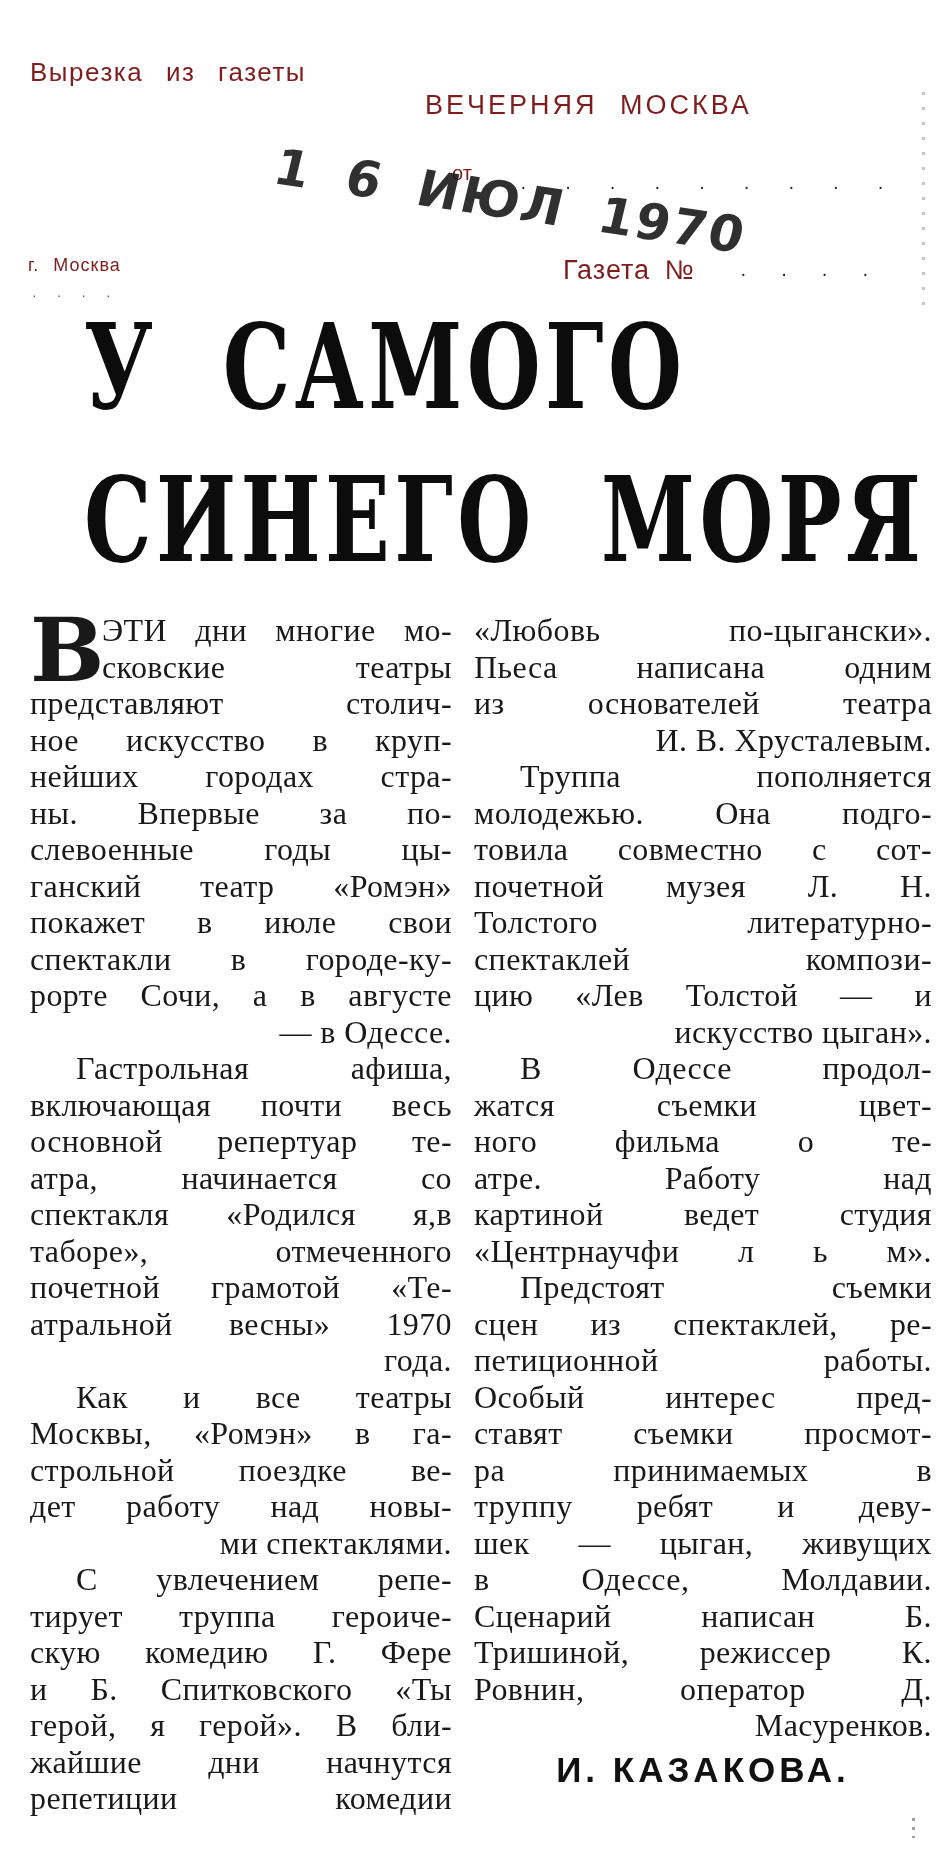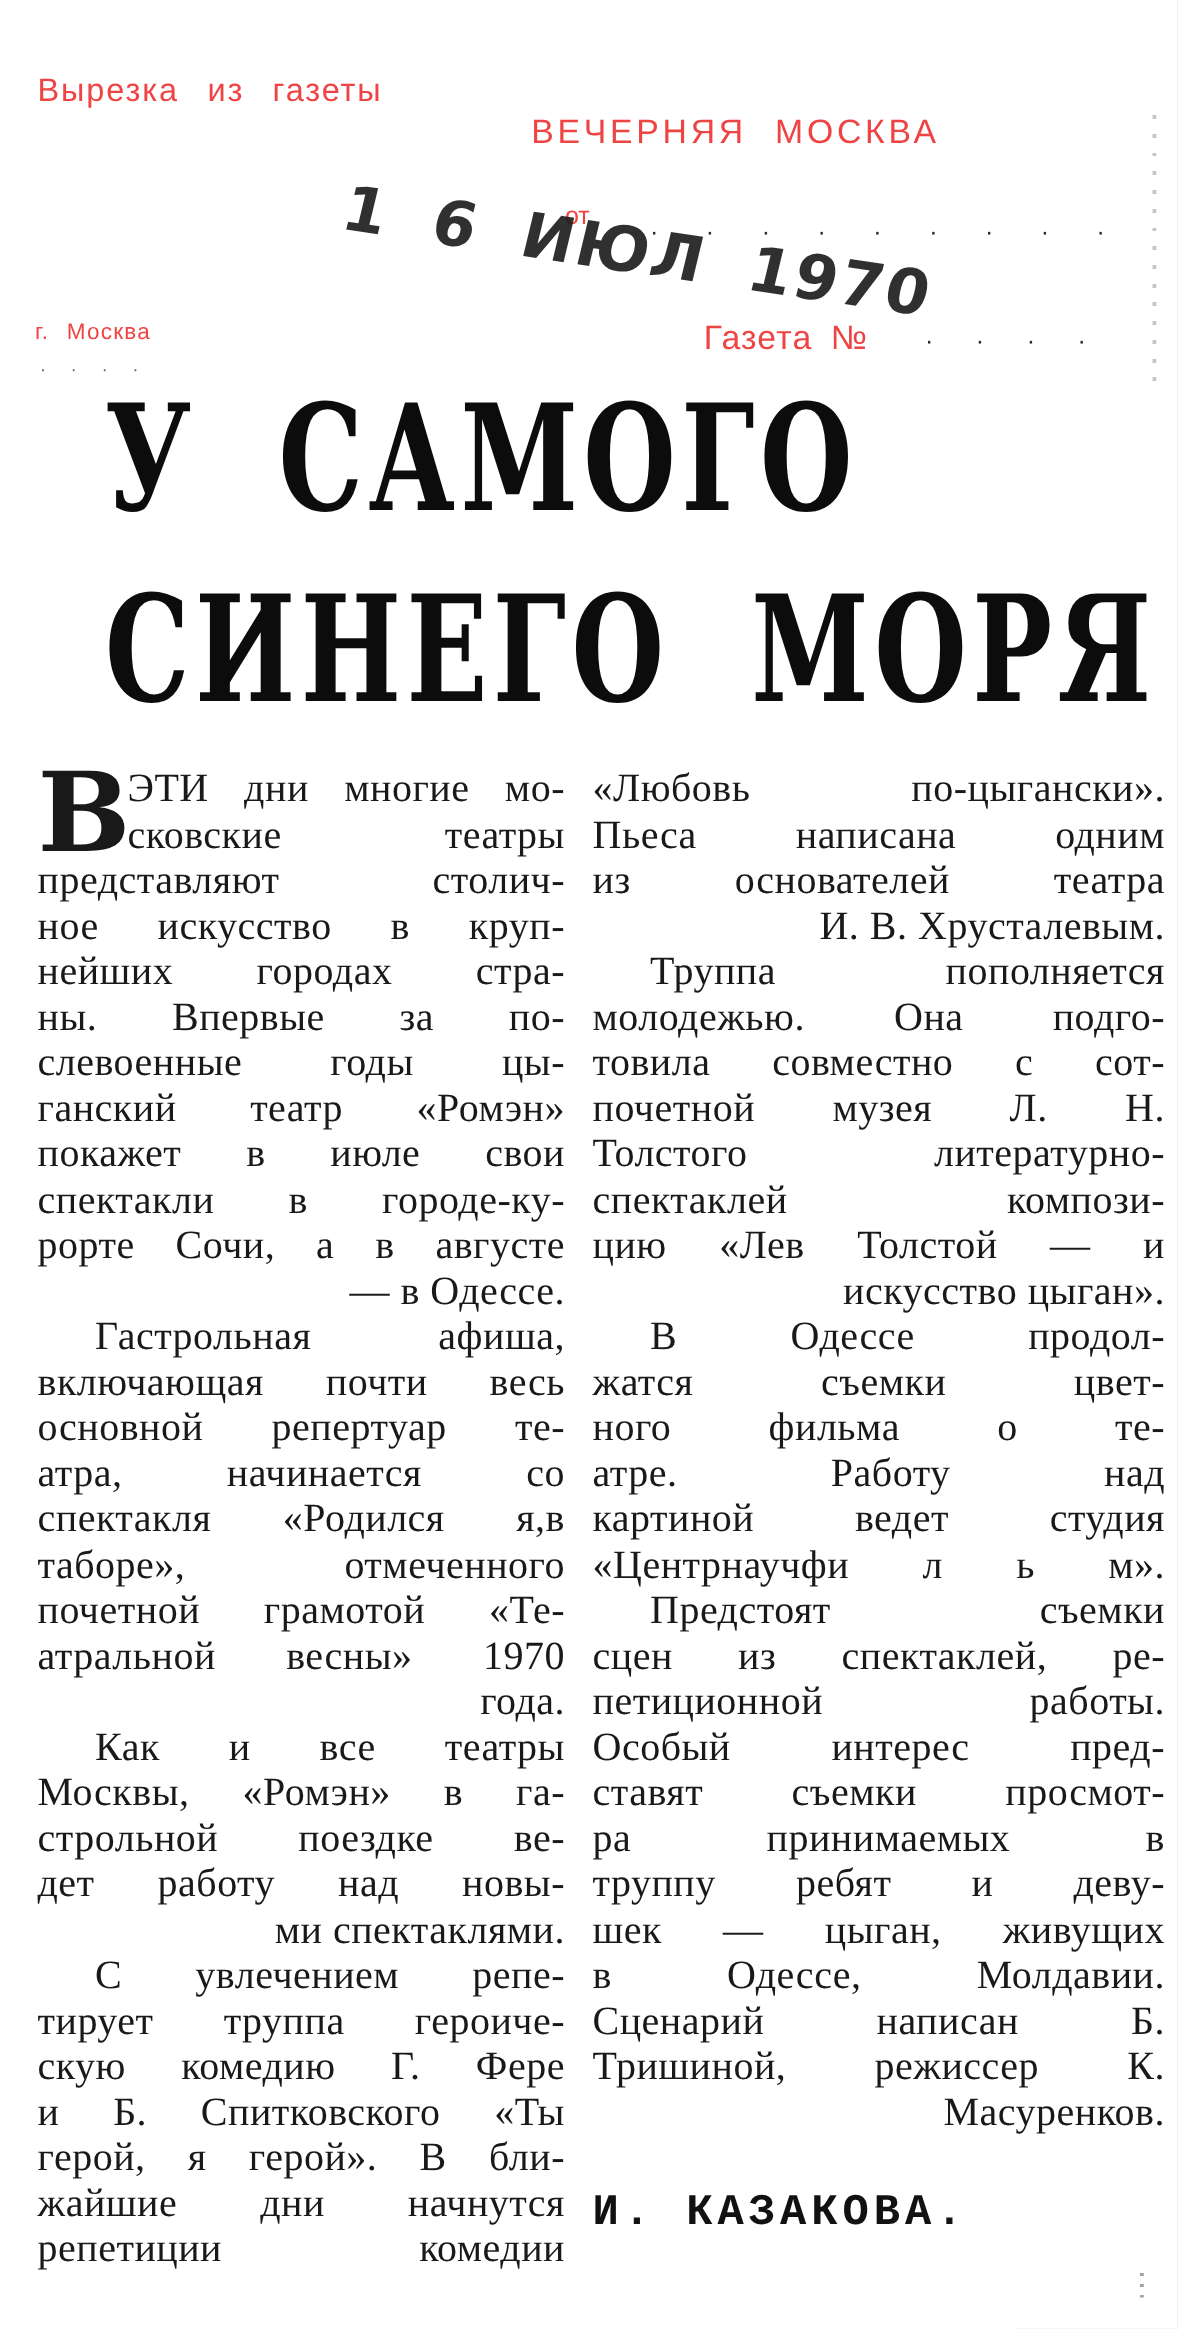--- a/index.html
+++ b/index.html
@@ -1,21 +1,21 @@
 <!DOCTYPE html>
 <html lang="ru"><head>
 <meta charset="utf-8">
 <style>
   html,body{margin:0;padding:0;background:#e8e8e8;}
   .page{
     position:relative;width:942px;height:1863px;margin:0 auto;
     background:#ffffff;overflow:hidden;color:#161616;
   }
   
-  .hdr{position:absolute;font-family:"Liberation Sans",sans-serif;color:#ef4444;white-space:nowrap;}
+  .hdr{position:absolute;font-family:"Liberation Sans",sans-serif;color:#7f1d1d;white-space:nowrap;}
   .lbl-clip{left:30px;top:57px;font-size:26px;letter-spacing:1.5px;word-spacing:14px;}
   .lbl-paper{left:425px;top:53px;font-size:27px;letter-spacing:3px;word-spacing:12px;margin-top:37px;}
   .lbl-city{left:28px;top:255px;font-size:18px;letter-spacing:1px;word-spacing:8px;}
   .lbl-gazeta{left:563px;top:255px;font-size:27px;letter-spacing:1px;word-spacing:6px;}
   .lbl-ot{left:452px;top:162px;font-size:20px;}
   .dotsrow{position:absolute;font-family:"Liberation Sans",sans-serif;font-size:20px;color:#2a2a2a;white-space:nowrap;}
   .dots-1{left:520px;top:175px;letter-spacing:38px;}
   .dots-2{left:740px;top:262px;letter-spacing:34px;}
   .dots-3{left:32px;top:287px;letter-spacing:20px;font-size:14px;color:#5a5a5a;}
   
@@ -36,22 +36,22 @@
   .col{position:absolute;top:612px;font-family:"Liberation Serif",serif;font-size:32px;color:#191919;letter-spacing:.4px;}
   .col-left{left:30px;width:422px;}
   .col-right{left:474px;width:458px;}
   .bline{display:flex;justify-content:space-between;height:36.5px;line-height:36.5px;white-space:nowrap;overflow:visible;}
   .bline.noj{display:block;text-align:right;}
   .bline.ind{padding-left:46px;}
   .dc-row{display:flex;height:73px;}
   .dropcap{flex:0 0 72px;width:72px;font-family:"DejaVu Serif",serif;font-weight:700;font-size:88px;line-height:76px;}
   .dc-lines{flex:1;}
   .byline{
-    position:absolute;left:474px;width:458px;top:1750px;text-align:left;
-    font-family:Liberation Mono, monospace;font-weight:700;font-size:35px;letter-spacing:4px;color:#111;white-space:nowrap;
+    position:absolute;left:474px;width:458px;top:1750px;text-align:center;
+    font-family:Liberation Sans, sans-serif;font-weight:700;font-size:35px;letter-spacing:4px;color:#111;white-space:nowrap;
   }
   
   .edge-noise{
     position:absolute;left:922px;top:92px;width:3px;height:215px;opacity:.5;
     background:repeating-linear-gradient(to bottom,#8a8a8a 0 3px,transparent 3px 15px);
   }
   .speck-br{
     position:absolute;left:912px;top:1818px;width:3px;height:20px;opacity:.7;
     background:repeating-linear-gradient(to bottom,#777 0 3px,transparent 3px 9px);
   }
@@ -382,20 +382,25 @@
         <div class="bline">
           <span>Сценарий</span>
           <span>написан</span>
           <span>Б.</span>
         </div>
         <div class="bline">
           <span>Тришиной,</span>
           <span>режиссер</span>
           <span>К.</span>
         </div>
+        <div class="bline">
+          <span>Ровнин,</span>
+          <span>оператор</span>
+          <span>Д.</span>
+        </div>
         <div class="bline noj">Масуренков.</div>
       </div>
   </div>
 
   <div class="byline">И. КАЗАКОВА.</div>
 
   <div class="edge-noise"></div>
   <div class="speck-br"></div>
 </div>
 

